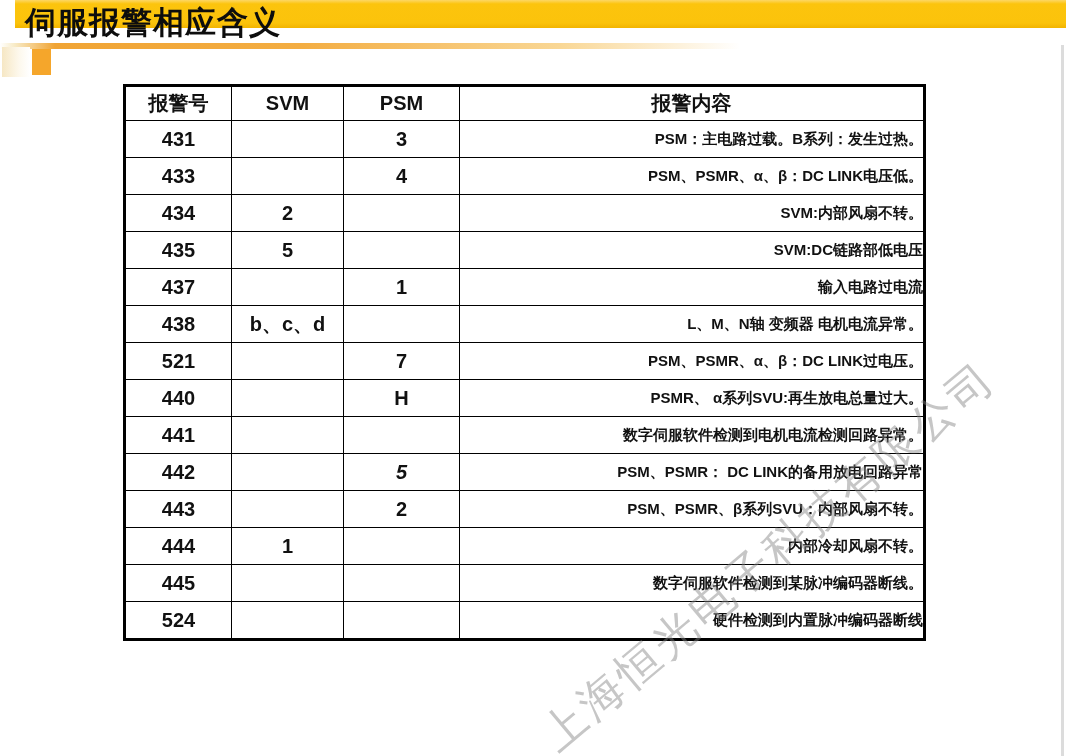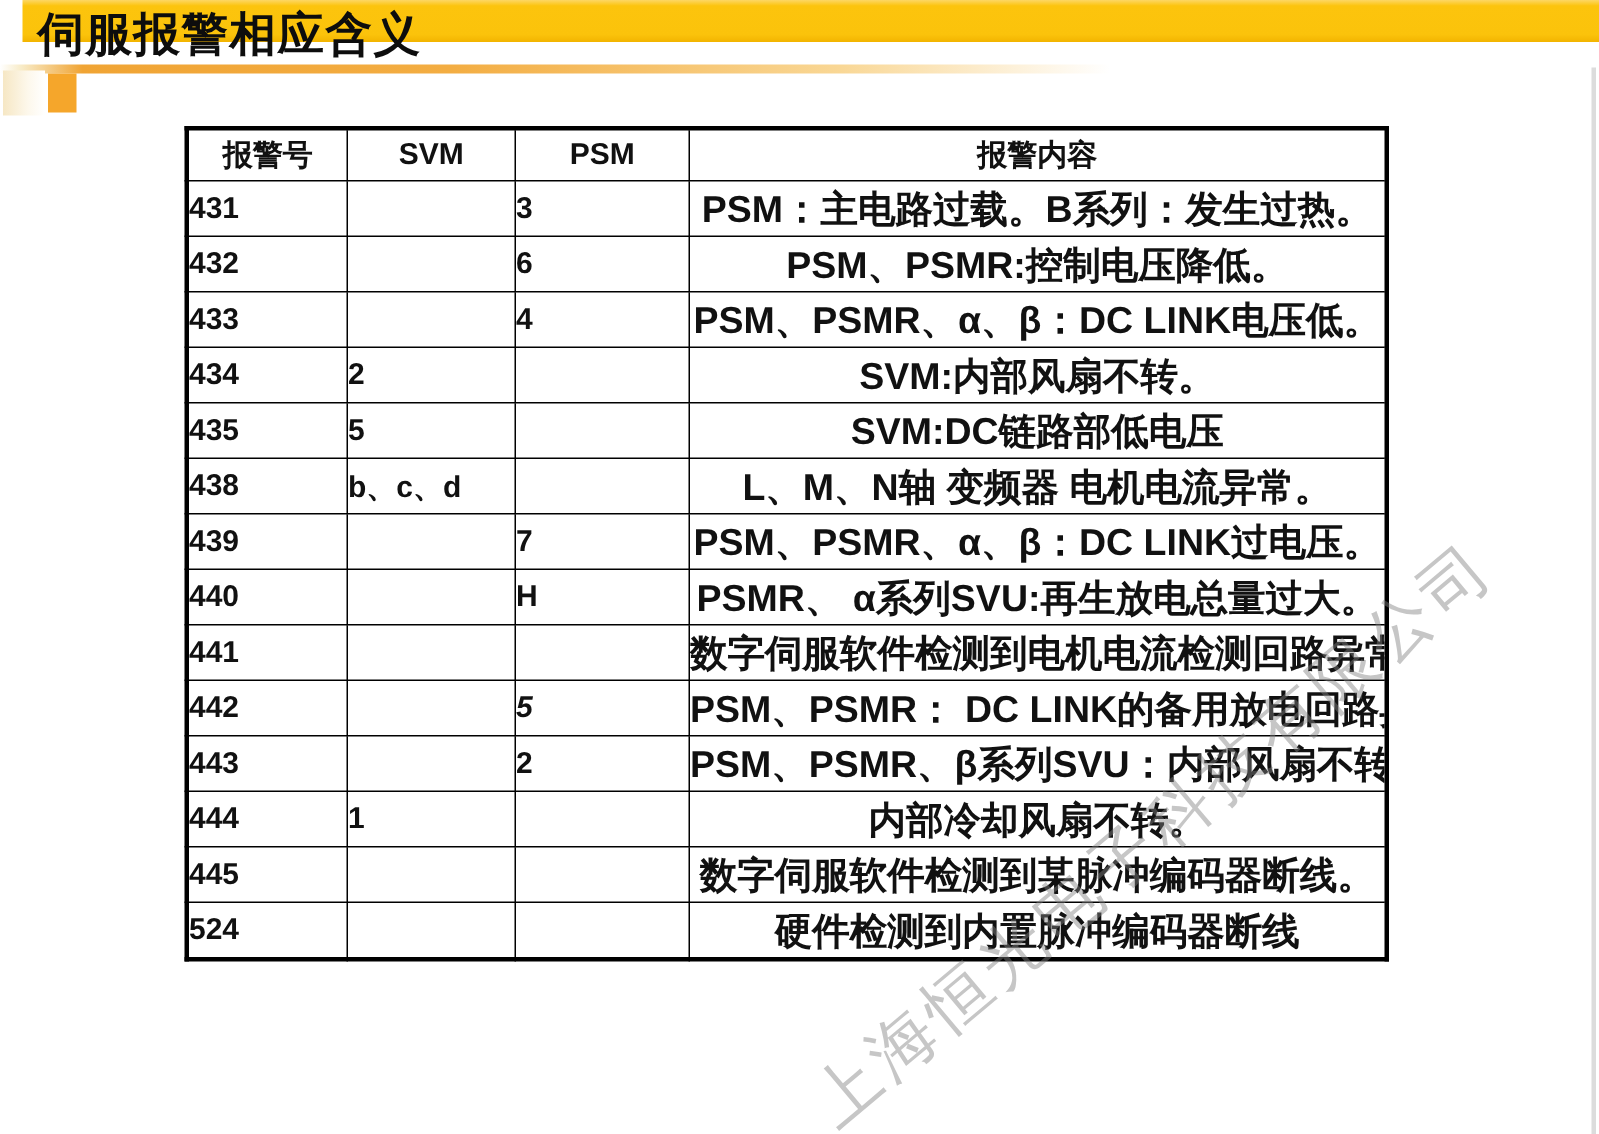--- a/index.html
+++ b/index.html
@@ -64,28 +64,28 @@
     white-space:nowrap;
   }
   .alarm-table{border:3px solid #000;}
   .alarm-table th{
     height:33px;
     font-size:20px;font-weight:bold;text-align:center;
     font-family:"Liberation Sans","DejaVu Sans",sans-serif;
   }
   .alarm-table td{height:36px;}
   .cell-no,.cell-svm,.cell-psm{
-    text-align:left;
+    text-align:center;
     font-size:20px;font-weight:bold;
     font-family:"Liberation Sans","DejaVu Sans",sans-serif;
   }
   .cell-content{
-    text-align:center;
+    text-align:right;
     padding-left:13px;
-    font-size:25px;
+    font-size:15px;
     font-weight:600;
     color:#1c1c1c;
   }
   
   .watermark{
     position:absolute;
     left:548px;top:712px;
     transform:rotate(-40deg);
     transform-origin:0 50%;
     font-size:44px;
@@ -126,26 +126,20 @@
       </tr>
     </thead>
     <tbody>
     <tr>
       <td class="cell-no">431</td>
       <td class="cell-svm"></td>
       <td class="cell-psm">3</td>
       <td class="cell-content">PSM：主电路过载。B系列：发生过热。</td>
     </tr>
 
-    <tr>
-      <td class="cell-no">432</td>
-      <td class="cell-svm"></td>
-      <td class="cell-psm">6</td>
-      <td class="cell-content">PSM、PSMR:控制电压降低。</td>
-    </tr>
 
     <tr>
       <td class="cell-no">433</td>
       <td class="cell-svm"></td>
       <td class="cell-psm">4</td>
       <td class="cell-content">PSM、PSMR、α、β：DC LINK电压低。</td>
     </tr>
 
     <tr>
       <td class="cell-no">434</td>
@@ -155,30 +149,36 @@
     </tr>
 
     <tr>
       <td class="cell-no">435</td>
       <td class="cell-svm">5</td>
       <td class="cell-psm"></td>
       <td class="cell-content">SVM:DC链路部低电压</td>
     </tr>
 
 
+    <tr>
+      <td class="cell-no">437</td>
+      <td class="cell-svm"></td>
+      <td class="cell-psm">1</td>
+      <td class="cell-content">输入电路过电流</td>
+    </tr>
 
     <tr>
       <td class="cell-no">438</td>
       <td class="cell-svm">b、c、d</td>
       <td class="cell-psm"></td>
       <td class="cell-content">L、M、N轴 变频器 电机电流异常。</td>
     </tr>
 
     <tr>
-      <td class="cell-no">439</td>
+      <td class="cell-no">521</td>
       <td class="cell-svm"></td>
       <td class="cell-psm">7</td>
       <td class="cell-content">PSM、PSMR、α、β：DC LINK过电压。</td>
     </tr>
 
     <tr>
       <td class="cell-no">440</td>
       <td class="cell-svm"></td>
       <td class="cell-psm">H</td>
       <td class="cell-content">PSMR、 α系列SVU:再生放电总量过大。</td>

